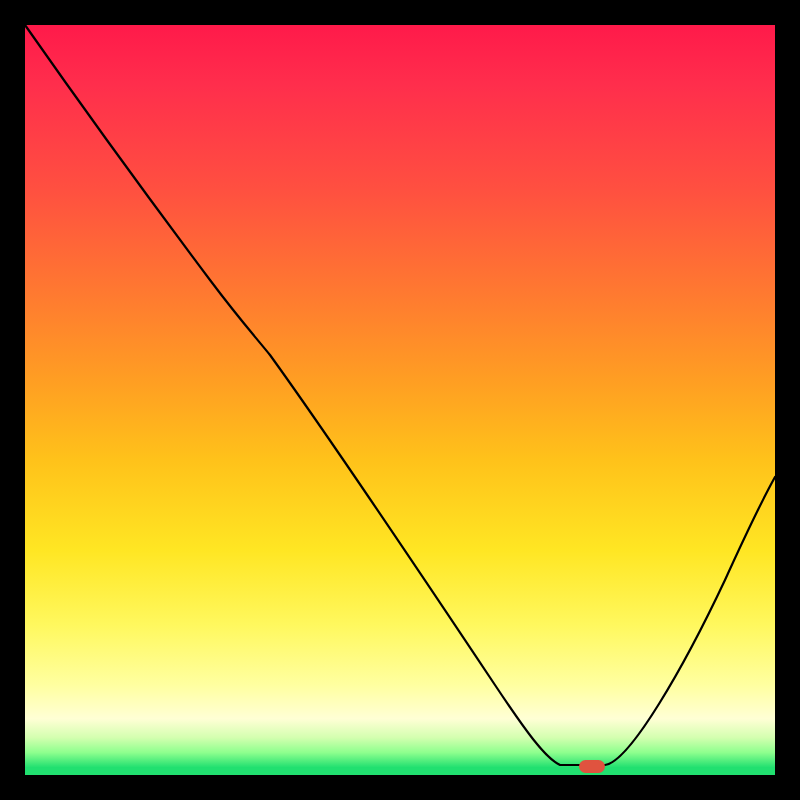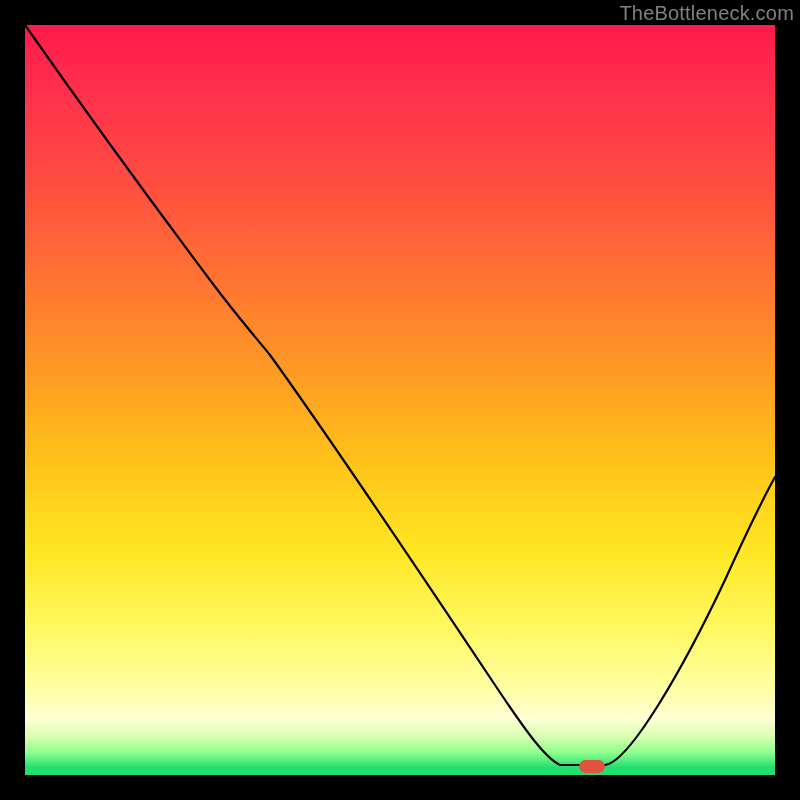--- a/index.html
+++ b/index.html
@@ -67,21 +67,20 @@
   }
   .marker {
     fill: #e0533f;
     stroke: none;
   }
 </style>
 </head>
 <body>
 <div class="container">
 
-  <div class="watermark">TheBottleneck.com</div>
 
   <div class="plot-area"></div>
 
   <svg class="overlay" viewBox="0 0 750 750" preserveAspectRatio="none">
 
     <path class="curve" d="M 0 0
              C 70 100, 140 195, 185 255
              C 215 295, 233 315, 245 330
              C 310 420, 400 555, 470 660
              C 500 705, 520 733, 535 740

